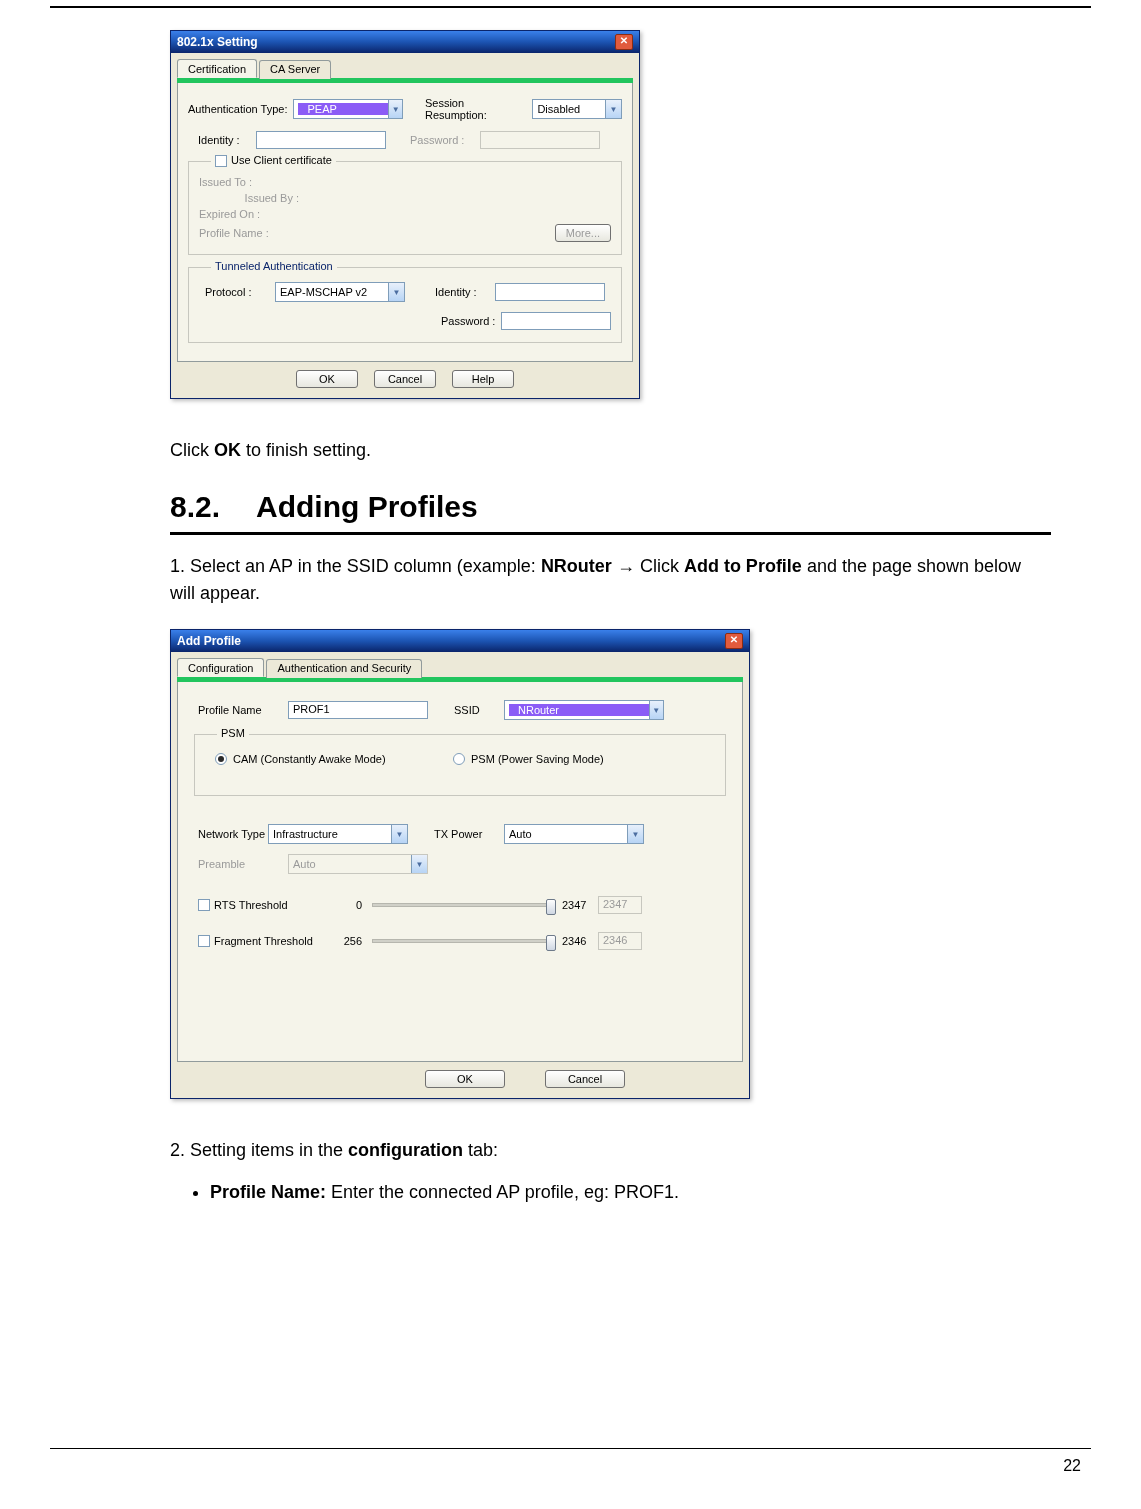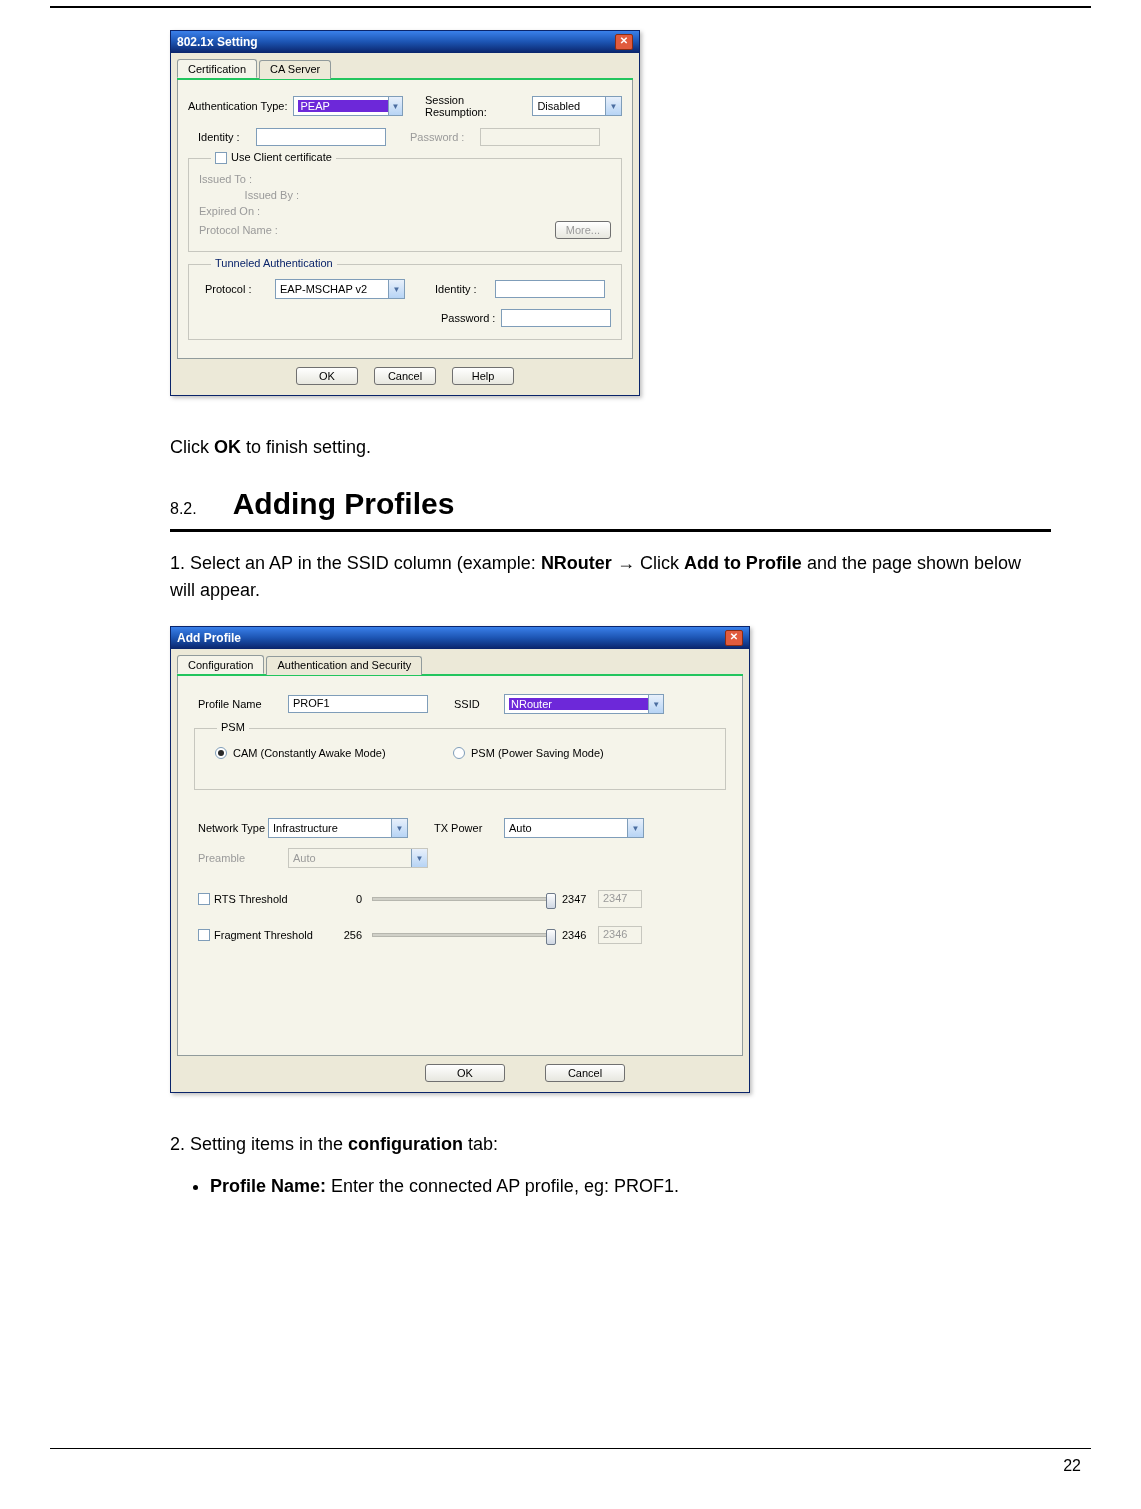--- a/index.html
+++ b/index.html
@@ -49,21 +49,21 @@
     background: #e15b3d;
     border: 1px solid #8a2c14;
     border-radius: 2px;
     color: #fff;
     font-size: 10px;
     line-height: 12px;
     text-align: center;
     font-weight: bold;
   }
   .dlg-body { background: #ece9d8; padding: 6px; }
-  .tabs { display: flex; border-bottom: 2px solid #22c55e; }
+  .tabs { display: flex; border-bottom: 5px solid #22c55e; }
   .tab {
     border: 1px solid #919b9c;
     border-bottom: none;
     background: #ece9d8;
     padding: 2px 10px;
     margin-right: 2px;
     font-size: 11px;
     position: relative;
     top: 1px;
     border-radius: 3px 3px 0 0;
@@ -143,27 +143,27 @@
     width: 180px;
     margin: 0 10px;
   }
   .slider-thumb {
     position: absolute; top: -5px;
     width: 10px; height: 16px;
     background: linear-gradient(to bottom,#fefefe,#cfd7e3);
     border: 1px solid #6e7a8a;
     border-radius: 2px;
   }
-  .hl-sel { background: #6d28d9; color: #fff; padding: 0 2px; display: inline-block; width: 100%; }
+  .hl-sel { background: #8b5cf6; color: #fff; padding: 0 9px; display: inline-block; width: 100%; }
 
   
   .body-text { font-size: 18px; font-family: Arial, sans-serif; line-height: 1.5; }
   .body-text b { font-weight: bold; }
   .section-heading { font-size: 30px; font-weight: bold; margin: 26px 0 8px 0; }
-  .section-num { font-size: 16px; font-weight: normal; margin-right: 36px; }
+  .section-num { font-size: 30px; font-weight: bold; margin-right: 36px; }
   .section-rule { border: 0; border-top: 3px solid #000; margin: 4px 0 18px 0; }
   ul.doc-list { margin: 6px 0 0 40px; padding: 0; }
   ul.doc-list li { font-size: 18px; margin: 4px 0; list-style: disc; }
   .arrow-glyph { font-family: Arial, sans-serif; }
 </style>
 </head>
 <body>
 
 <div class="page">
   <div class="page-border-top"></div>
@@ -211,21 +211,21 @@
           <div class="row disabled">
               <span class="lbl" style="width:100px;">Issued To :</span>
             </div>
           <div class="row disabled">
               <span class="lbl" style="width:100px;text-align:right;">Issued By :</span>
             </div>
           <div class="row disabled">
               <span class="lbl" style="width:100px;">Expired On :</span>
             </div>
           <div class="row disabled" style="justify-content:space-between;">
-            <span class="lbl" style="width:120px;">Protocol Name :</span>
+            <span class="lbl" style="width:120px;">Profile Name :</span>
             <div class="xp-btn disabled" style="min-width:56px;">More...</div>
           </div>
         </div>
 
         <div class="groupbox blue-legend" style="margin-top:12px;">
           <div class="legend">Tunneled Authentication</div>
           <div class="row">
             <span class="lbl" style="width:70px;margin-left:6px;">Protocol :</span>
             <div class="xp-select" style="width:130px;">
               <span>EAP-MSCHAP v2</span>

